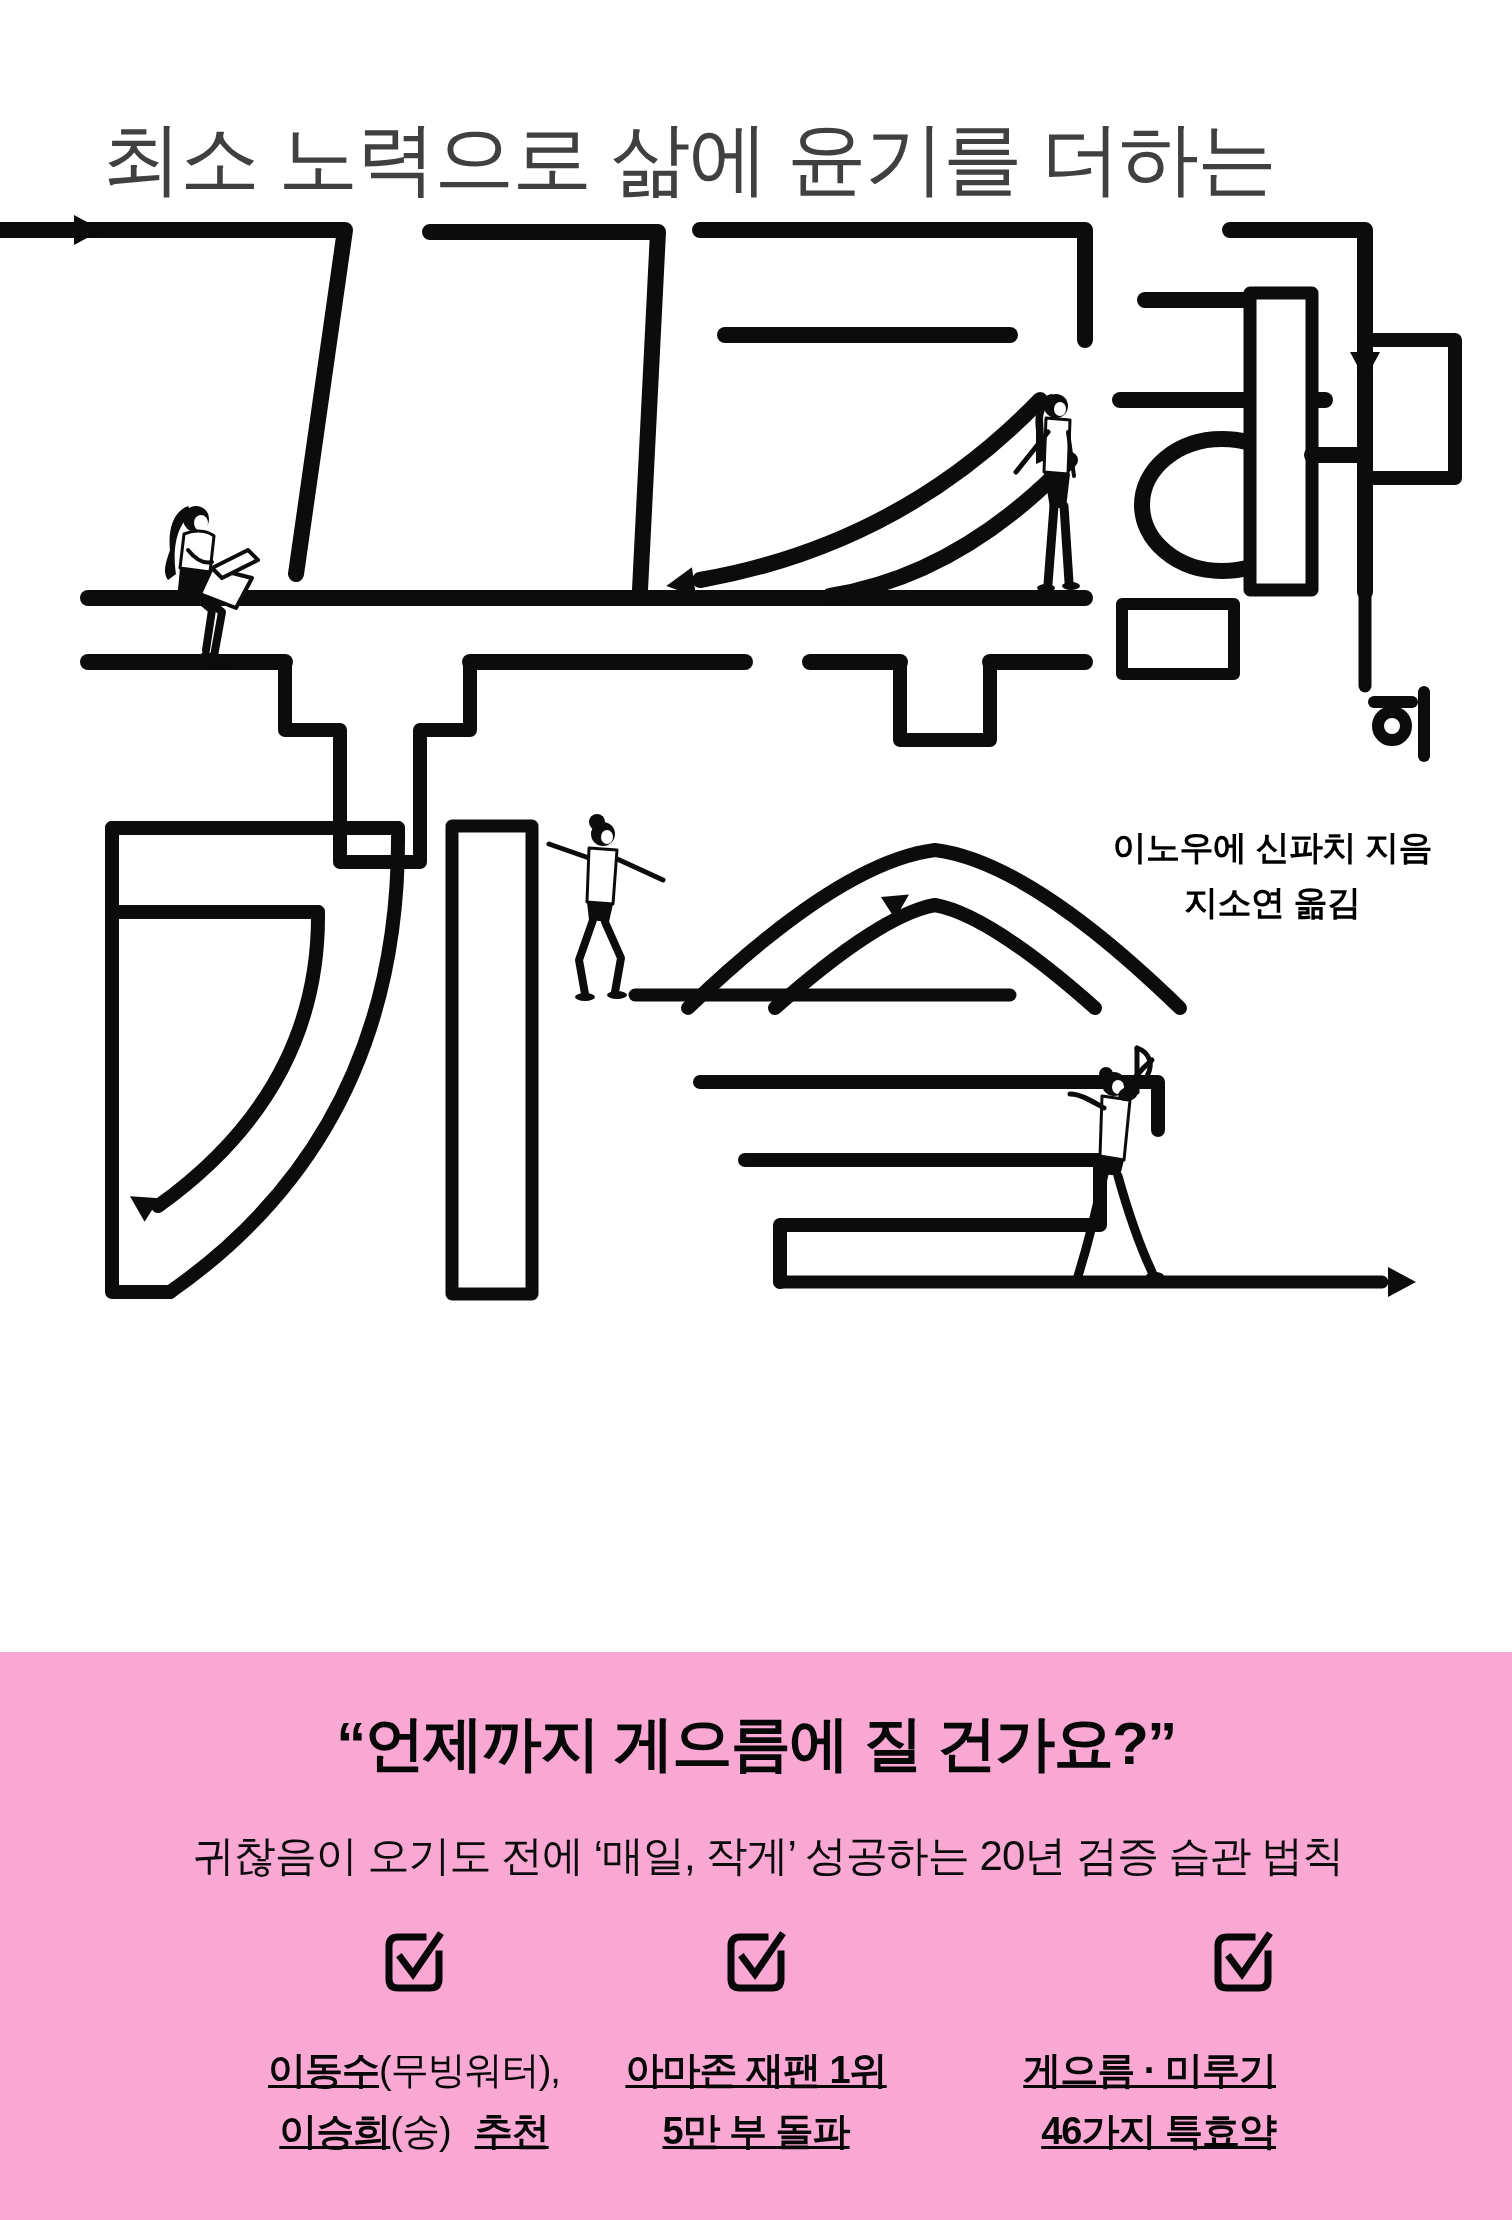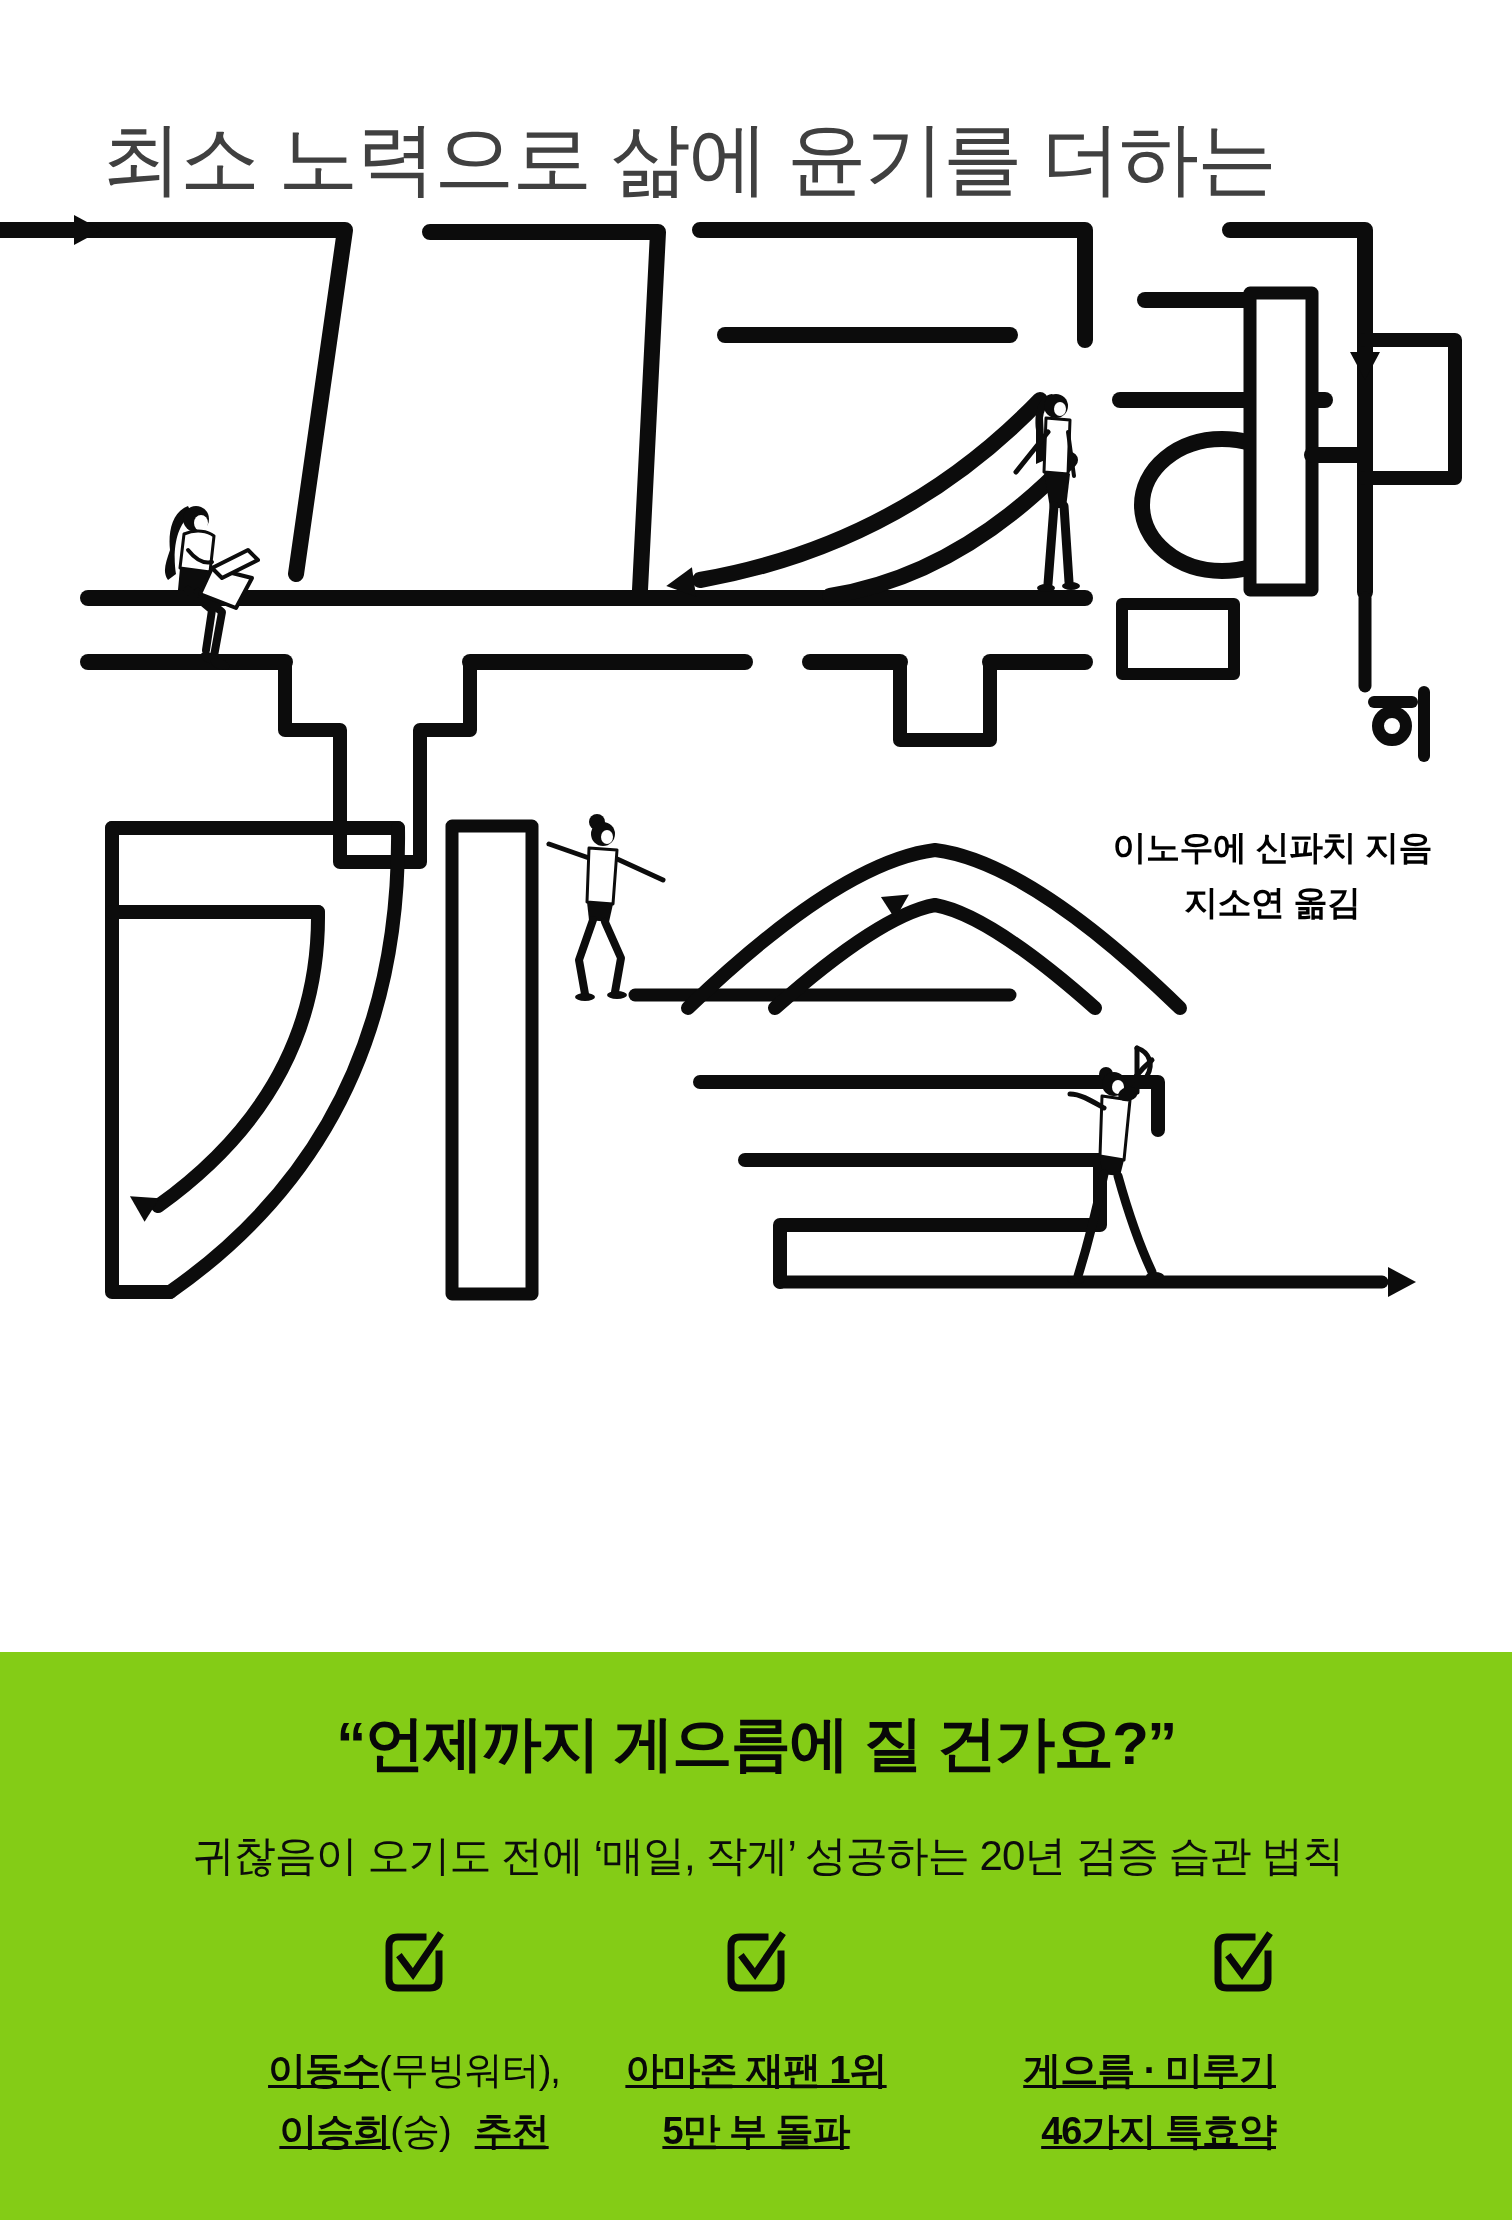--- a/index.html
+++ b/index.html
@@ -166,21 +166,21 @@
     <path d="M 19 50 V 6"></path>
     <path d="M 19 6 C 31 10 36 22 29 34"></path>
   </g>
 </svg>
 
 <div class="credits">
   <div>이노우에 신파치 지음</div>
   <div>지소연 옮김</div>
 </div>
 
-<div class="green-band" style="background: #84cc16;">
+<div class="green-band" style="background: #f9a8d4;">
   <div class="quote">“언제까지 게으름에 질 건가요?”</div>
   <div class="subtitle">귀찮음이 오기도 전에 ‘매일, 작게’ 성공하는 20년 검증 습관 법칙</div>
 
   <div class="check-col c1">
     <svg class="check-icon" viewBox="0 0 66 66" fill="none" stroke="#080808" stroke-width="7" stroke-linecap="square">
       <path d="M 42 7 H 17 Q 8 7 8 16 V 49 Q 8 58 17 58 H 49 Q 58 58 58 49 V 24"></path>
       <path d="M 20 28 L 32 44 L 58 6"></path>
     </svg>
     <div class="check-lines">
       <div><span class="b">이동수</span><span class="r">(무빙워터),</span></div>

